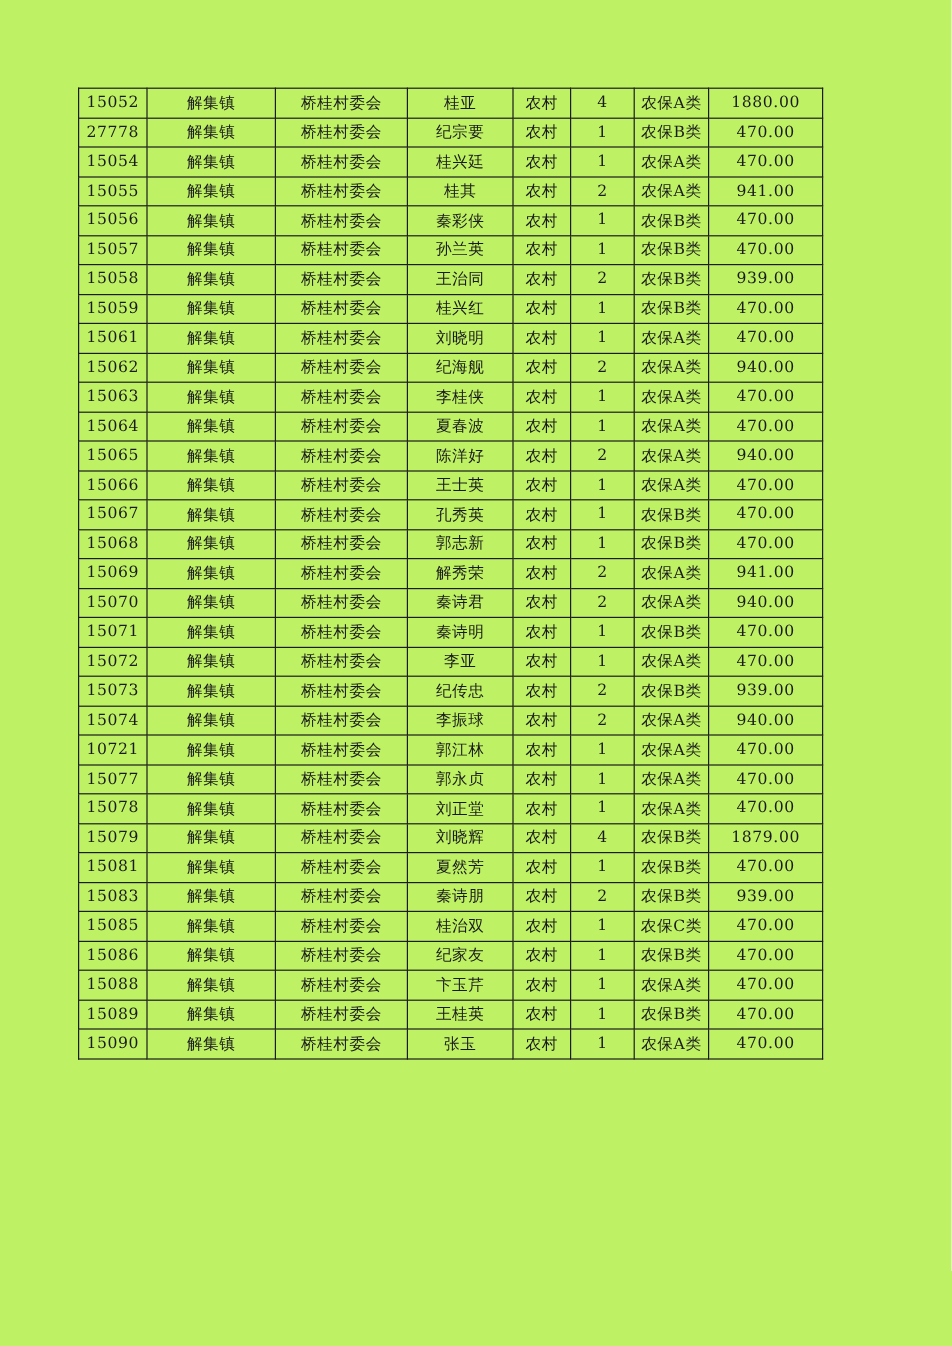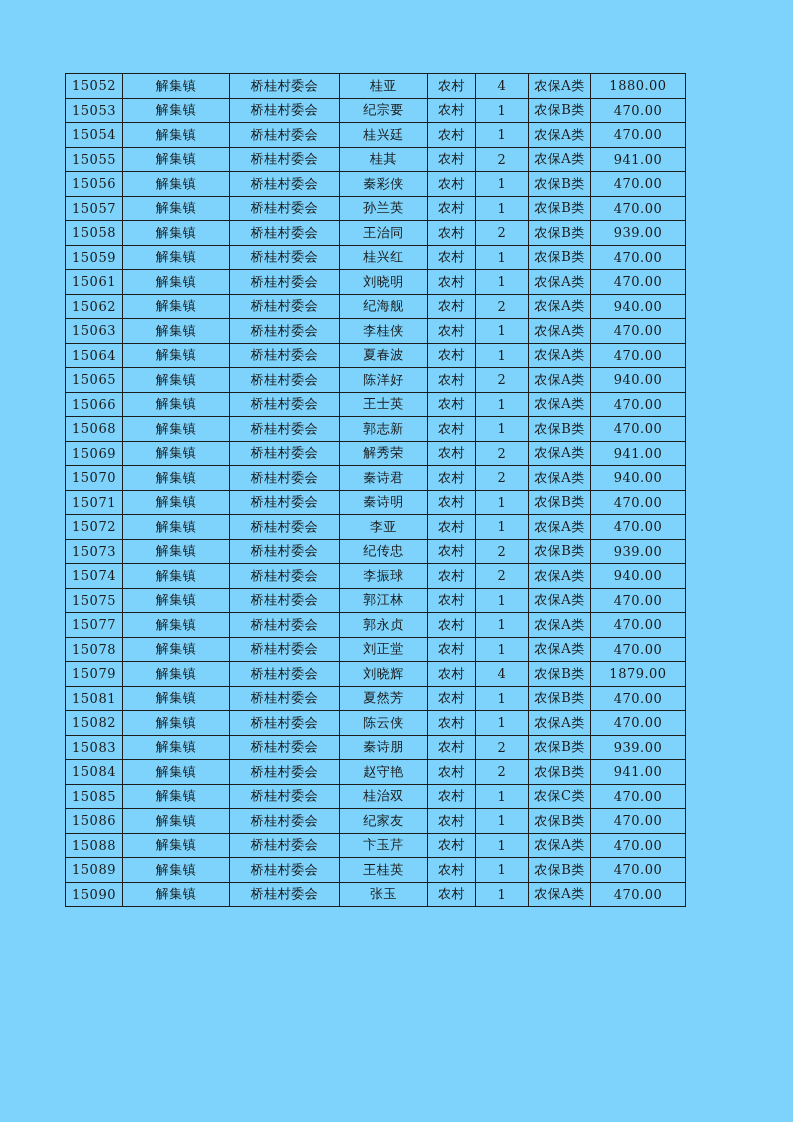--- a/index.html
+++ b/index.html
@@ -4,21 +4,21 @@
 <style>
   html, body {
     margin: 0;
     padding: 0;
     background: #ffffff;
   }
   .page {
     position: relative;
     width: 793px;
     height: 1122px;
-    background: #7dd3fc;
+    background: #bef264;
     overflow: hidden;
     font-family: "DejaVu Serif", "Liberation Serif", serif;
   }
   table.data-table {
     position: absolute;
     left: 65px;
     top: 73px;
     border-collapse: collapse;
     table-layout: fixed;
   }
@@ -58,21 +58,21 @@
           <td class="cell-id">15052</td>
           <td class="cell-town">解集镇</td>
           <td class="cell-village">桥桂村委会</td>
           <td class="cell-name">桂亚</td>
           <td class="cell-category">农村</td>
           <td class="cell-count">4</td>
           <td class="cell-insurance">农保A类</td>
           <td class="cell-amount">1880.00</td>
         </tr>
         <tr>
-          <td class="cell-id">15053</td>
+          <td class="cell-id">27778</td>
           <td class="cell-town">解集镇</td>
           <td class="cell-village">桥桂村委会</td>
           <td class="cell-name">纪宗要</td>
           <td class="cell-category">农村</td>
           <td class="cell-count">1</td>
           <td class="cell-insurance">农保B类</td>
           <td class="cell-amount">470.00</td>
         </tr>
         <tr>
           <td class="cell-id">15054</td>
@@ -188,20 +188,30 @@
           <td class="cell-id">15066</td>
           <td class="cell-town">解集镇</td>
           <td class="cell-village">桥桂村委会</td>
           <td class="cell-name">王士英</td>
           <td class="cell-category">农村</td>
           <td class="cell-count">1</td>
           <td class="cell-insurance">农保A类</td>
           <td class="cell-amount">470.00</td>
         </tr>
         <tr>
+          <td class="cell-id">15067</td>
+          <td class="cell-town">解集镇</td>
+          <td class="cell-village">桥桂村委会</td>
+          <td class="cell-name">孔秀英</td>
+          <td class="cell-category">农村</td>
+          <td class="cell-count">1</td>
+          <td class="cell-insurance">农保B类</td>
+          <td class="cell-amount">470.00</td>
+        </tr>
+        <tr>
           <td class="cell-id">15068</td>
           <td class="cell-town">解集镇</td>
           <td class="cell-village">桥桂村委会</td>
           <td class="cell-name">郭志新</td>
           <td class="cell-category">农村</td>
           <td class="cell-count">1</td>
           <td class="cell-insurance">农保B类</td>
           <td class="cell-amount">470.00</td>
         </tr>
         <tr>
@@ -258,21 +268,21 @@
           <td class="cell-id">15074</td>
           <td class="cell-town">解集镇</td>
           <td class="cell-village">桥桂村委会</td>
           <td class="cell-name">李振球</td>
           <td class="cell-category">农村</td>
           <td class="cell-count">2</td>
           <td class="cell-insurance">农保A类</td>
           <td class="cell-amount">940.00</td>
         </tr>
         <tr>
-          <td class="cell-id">15075</td>
+          <td class="cell-id">10721</td>
           <td class="cell-town">解集镇</td>
           <td class="cell-village">桥桂村委会</td>
           <td class="cell-name">郭江林</td>
           <td class="cell-category">农村</td>
           <td class="cell-count">1</td>
           <td class="cell-insurance">农保A类</td>
           <td class="cell-amount">470.00</td>
         </tr>
         <tr>
           <td class="cell-id">15077</td>
@@ -308,48 +318,28 @@
           <td class="cell-id">15081</td>
           <td class="cell-town">解集镇</td>
           <td class="cell-village">桥桂村委会</td>
           <td class="cell-name">夏然芳</td>
           <td class="cell-category">农村</td>
           <td class="cell-count">1</td>
           <td class="cell-insurance">农保B类</td>
           <td class="cell-amount">470.00</td>
         </tr>
         <tr>
-          <td class="cell-id">15082</td>
-          <td class="cell-town">解集镇</td>
-          <td class="cell-village">桥桂村委会</td>
-          <td class="cell-name">陈云侠</td>
-          <td class="cell-category">农村</td>
-          <td class="cell-count">1</td>
-          <td class="cell-insurance">农保A类</td>
-          <td class="cell-amount">470.00</td>
-        </tr>
-        <tr>
           <td class="cell-id">15083</td>
           <td class="cell-town">解集镇</td>
           <td class="cell-village">桥桂村委会</td>
           <td class="cell-name">秦诗朋</td>
           <td class="cell-category">农村</td>
           <td class="cell-count">2</td>
           <td class="cell-insurance">农保B类</td>
           <td class="cell-amount">939.00</td>
-        </tr>
-        <tr>
-          <td class="cell-id">15084</td>
-          <td class="cell-town">解集镇</td>
-          <td class="cell-village">桥桂村委会</td>
-          <td class="cell-name">赵守艳</td>
-          <td class="cell-category">农村</td>
-          <td class="cell-count">2</td>
-          <td class="cell-insurance">农保B类</td>
-          <td class="cell-amount">941.00</td>
         </tr>
         <tr>
           <td class="cell-id">15085</td>
           <td class="cell-town">解集镇</td>
           <td class="cell-village">桥桂村委会</td>
           <td class="cell-name">桂治双</td>
           <td class="cell-category">农村</td>
           <td class="cell-count">1</td>
           <td class="cell-insurance">农保C类</td>
           <td class="cell-amount">470.00</td>

